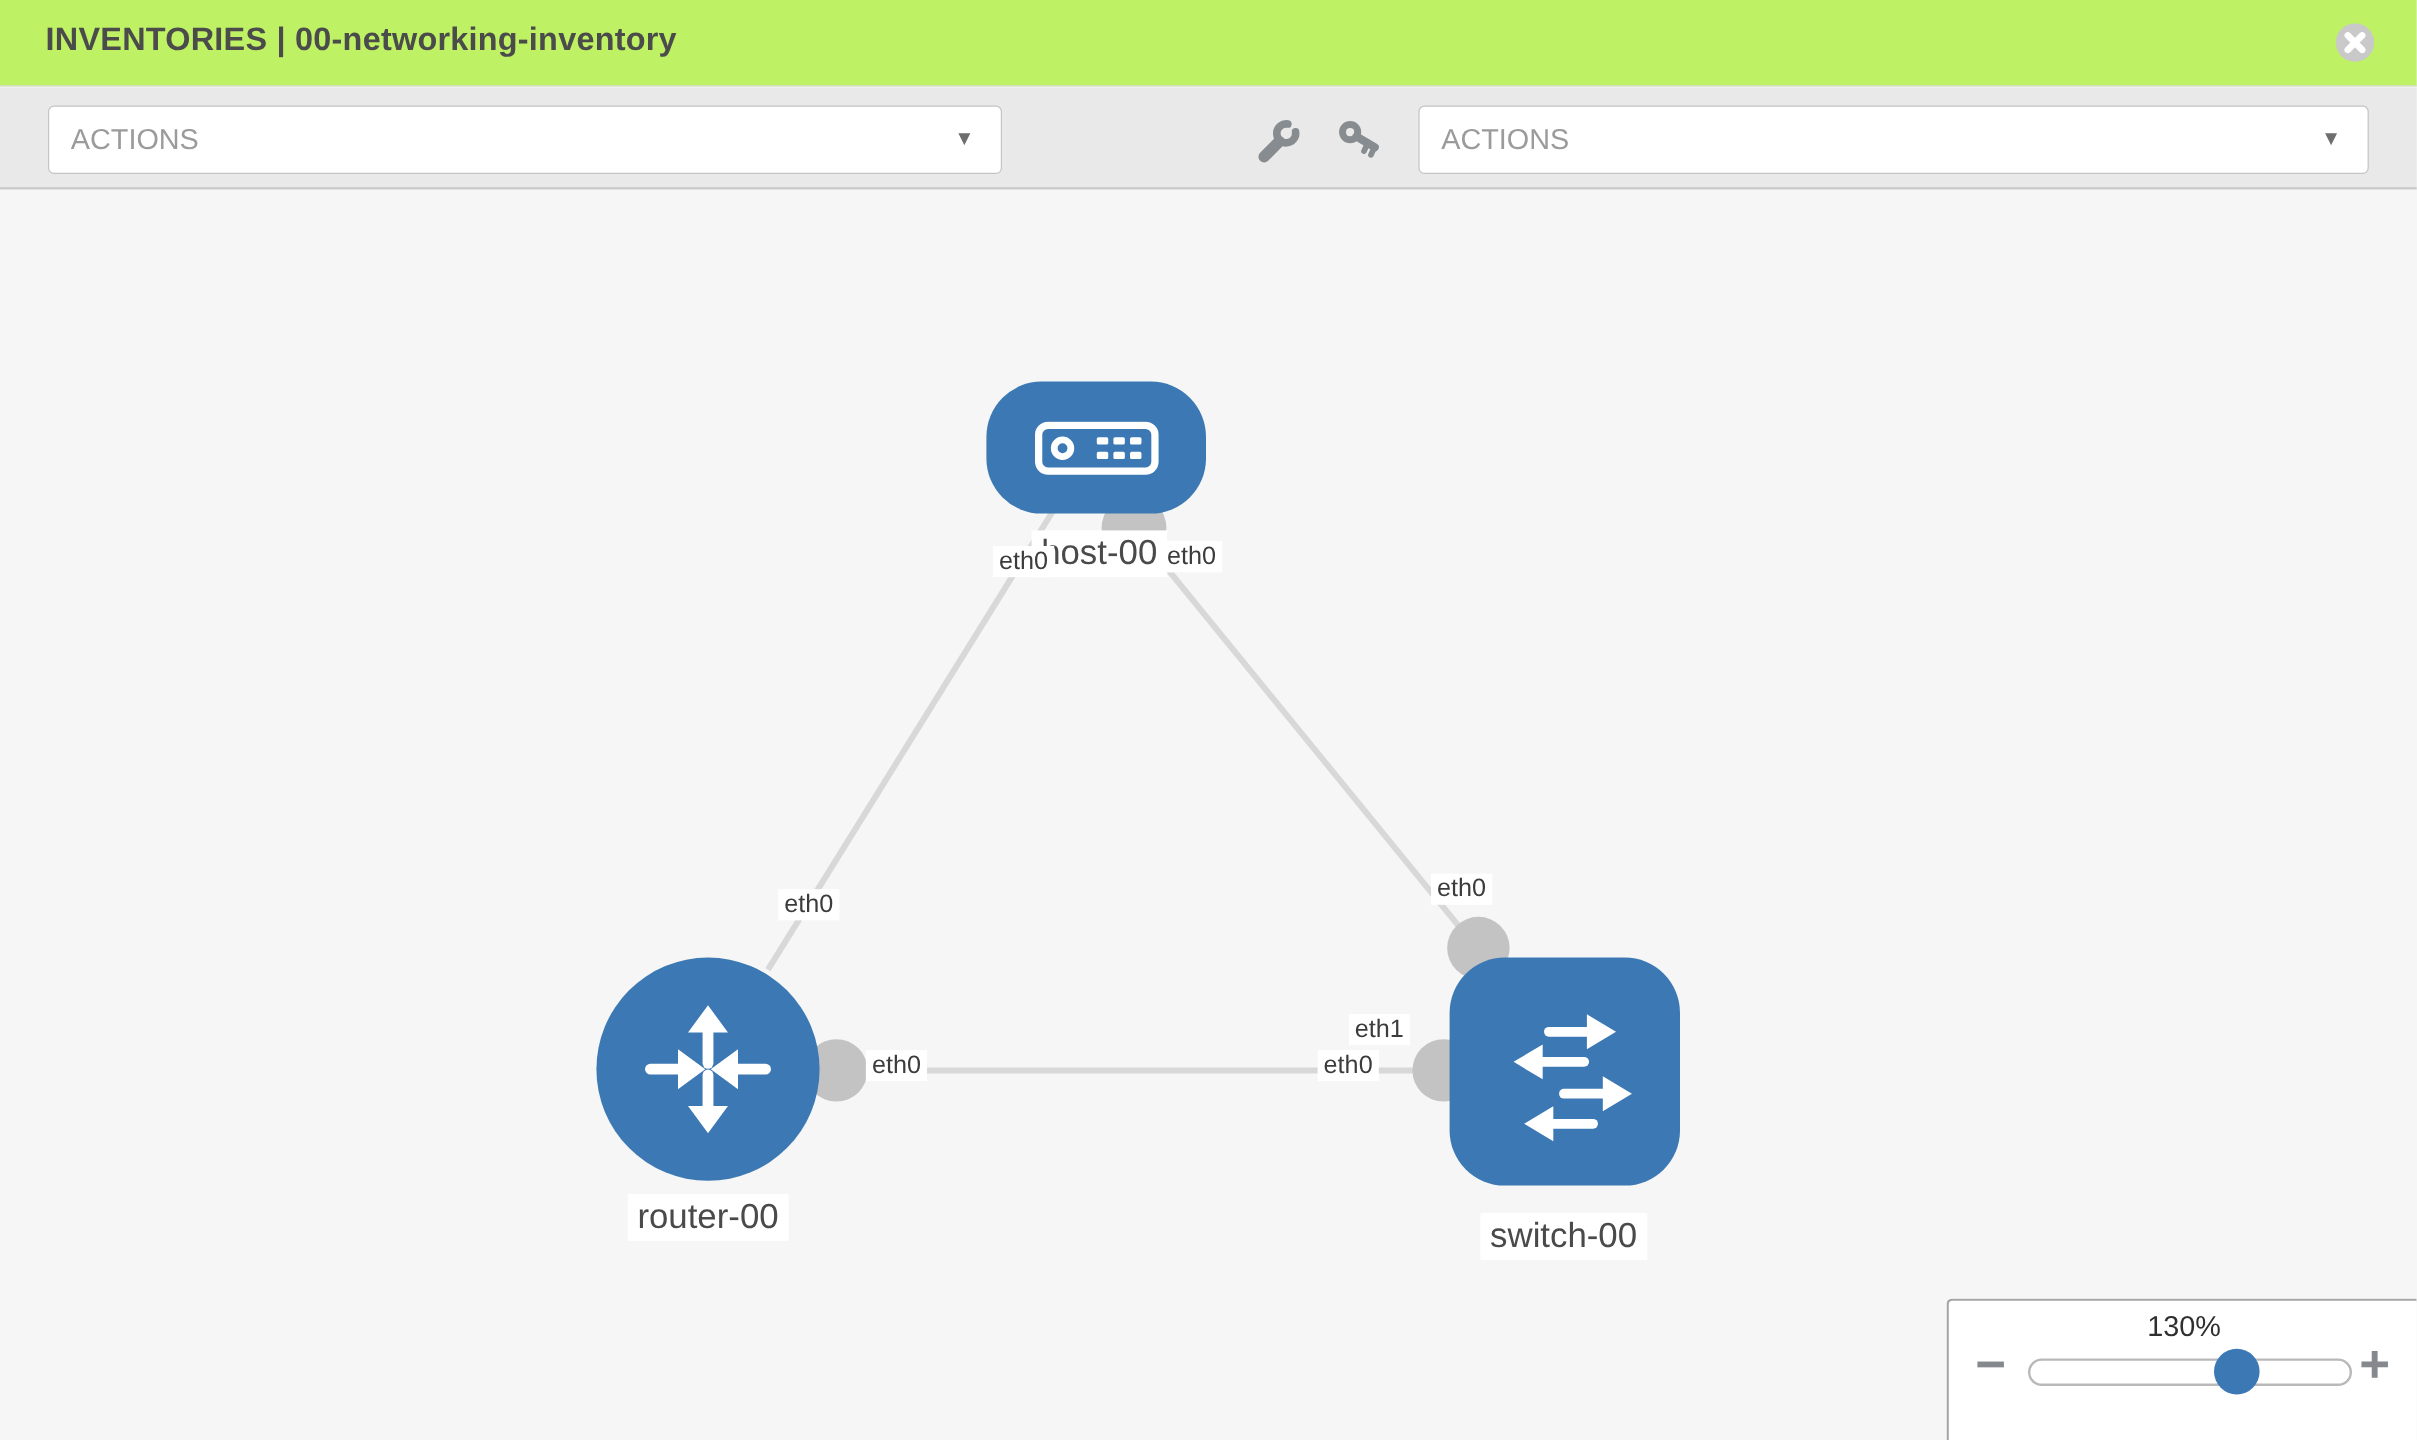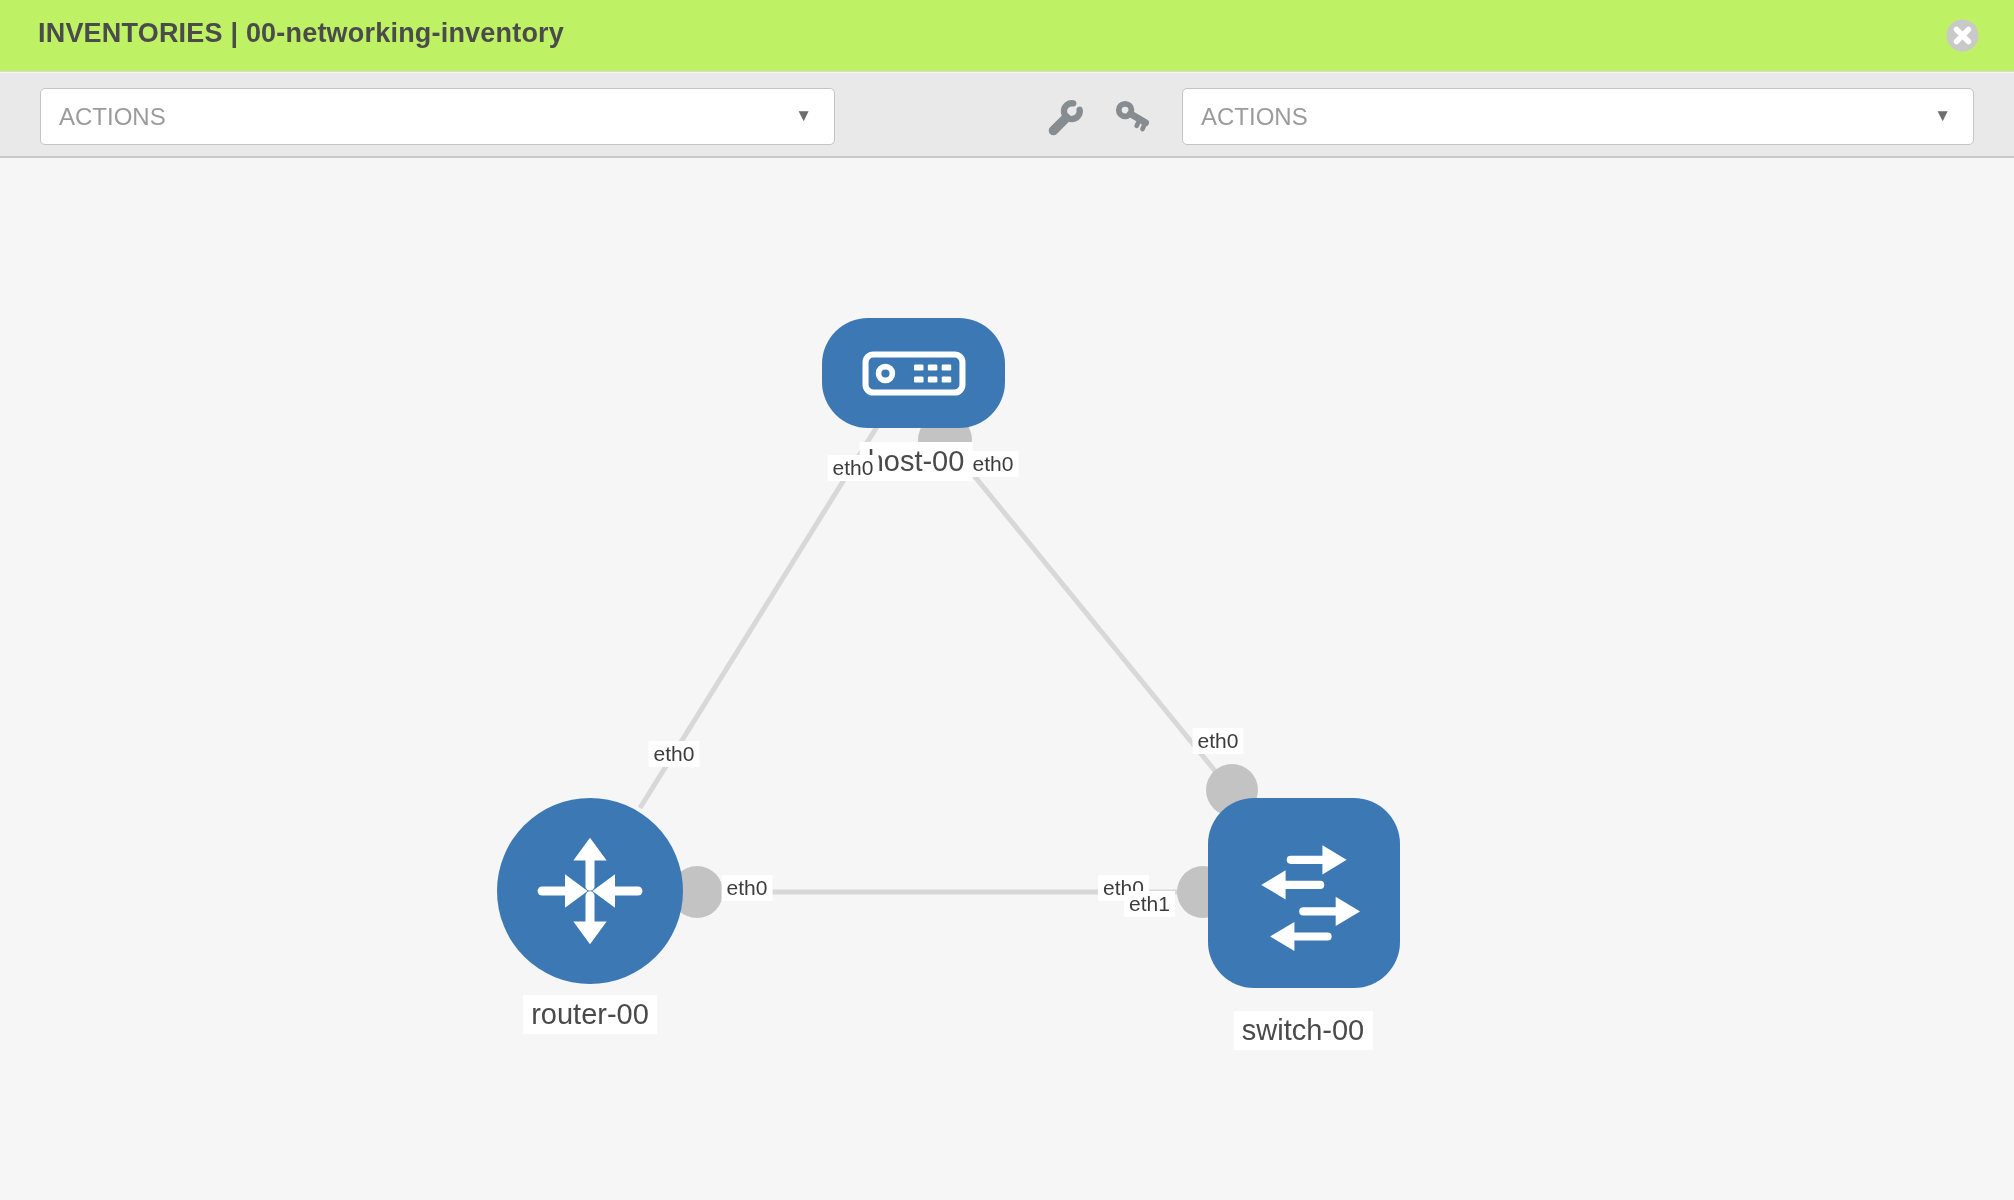--- a/index.html
+++ b/index.html
@@ -147,17 +147,24 @@
     <div class="chip node-label" style="left:916px; top:284px;">host-00</div>
     <div class="chip node-label" style="left:590px; top:837px;">router-00</div>
     <div class="chip node-label" style="left:1303px; top:837px;margin-top:16px;">switch-00</div>
 
     <div class="chip if-label if-center" style="left:853px; top:297px;">eth0</div>
     <div class="chip if-label if-center" style="left:993px; top:293px;">eth0</div>
     <div class="chip if-label if-center" style="left:674px; top:583px;">eth0</div>
     <div class="chip if-label if-center" style="left:1218px; top:570px;">eth0</div>
     <div class="chip if-label if-center" style="left:747px; top:717px;">eth0</div>
     <div class="chip if-label" style="left:1098px; top:717px;">eth0</div>
-    <div class="chip if-label" style="left:1124px; top:733px;">eth1</div>
+    <div class="chip if-label" style="left:1124px; top:687px;">eth1</div>
 
+    <div class="zoom-panel">
+      <div class="zoom-level">130%</div>
+      <div class="zoom-minus">−</div>
+      <div class="zoom-track"></div>
+      <div class="zoom-thumb"></div>
+      <div class="zoom-plus">+</div>
+    </div>
 
   </div>
 </div>
 
 </body></html>

